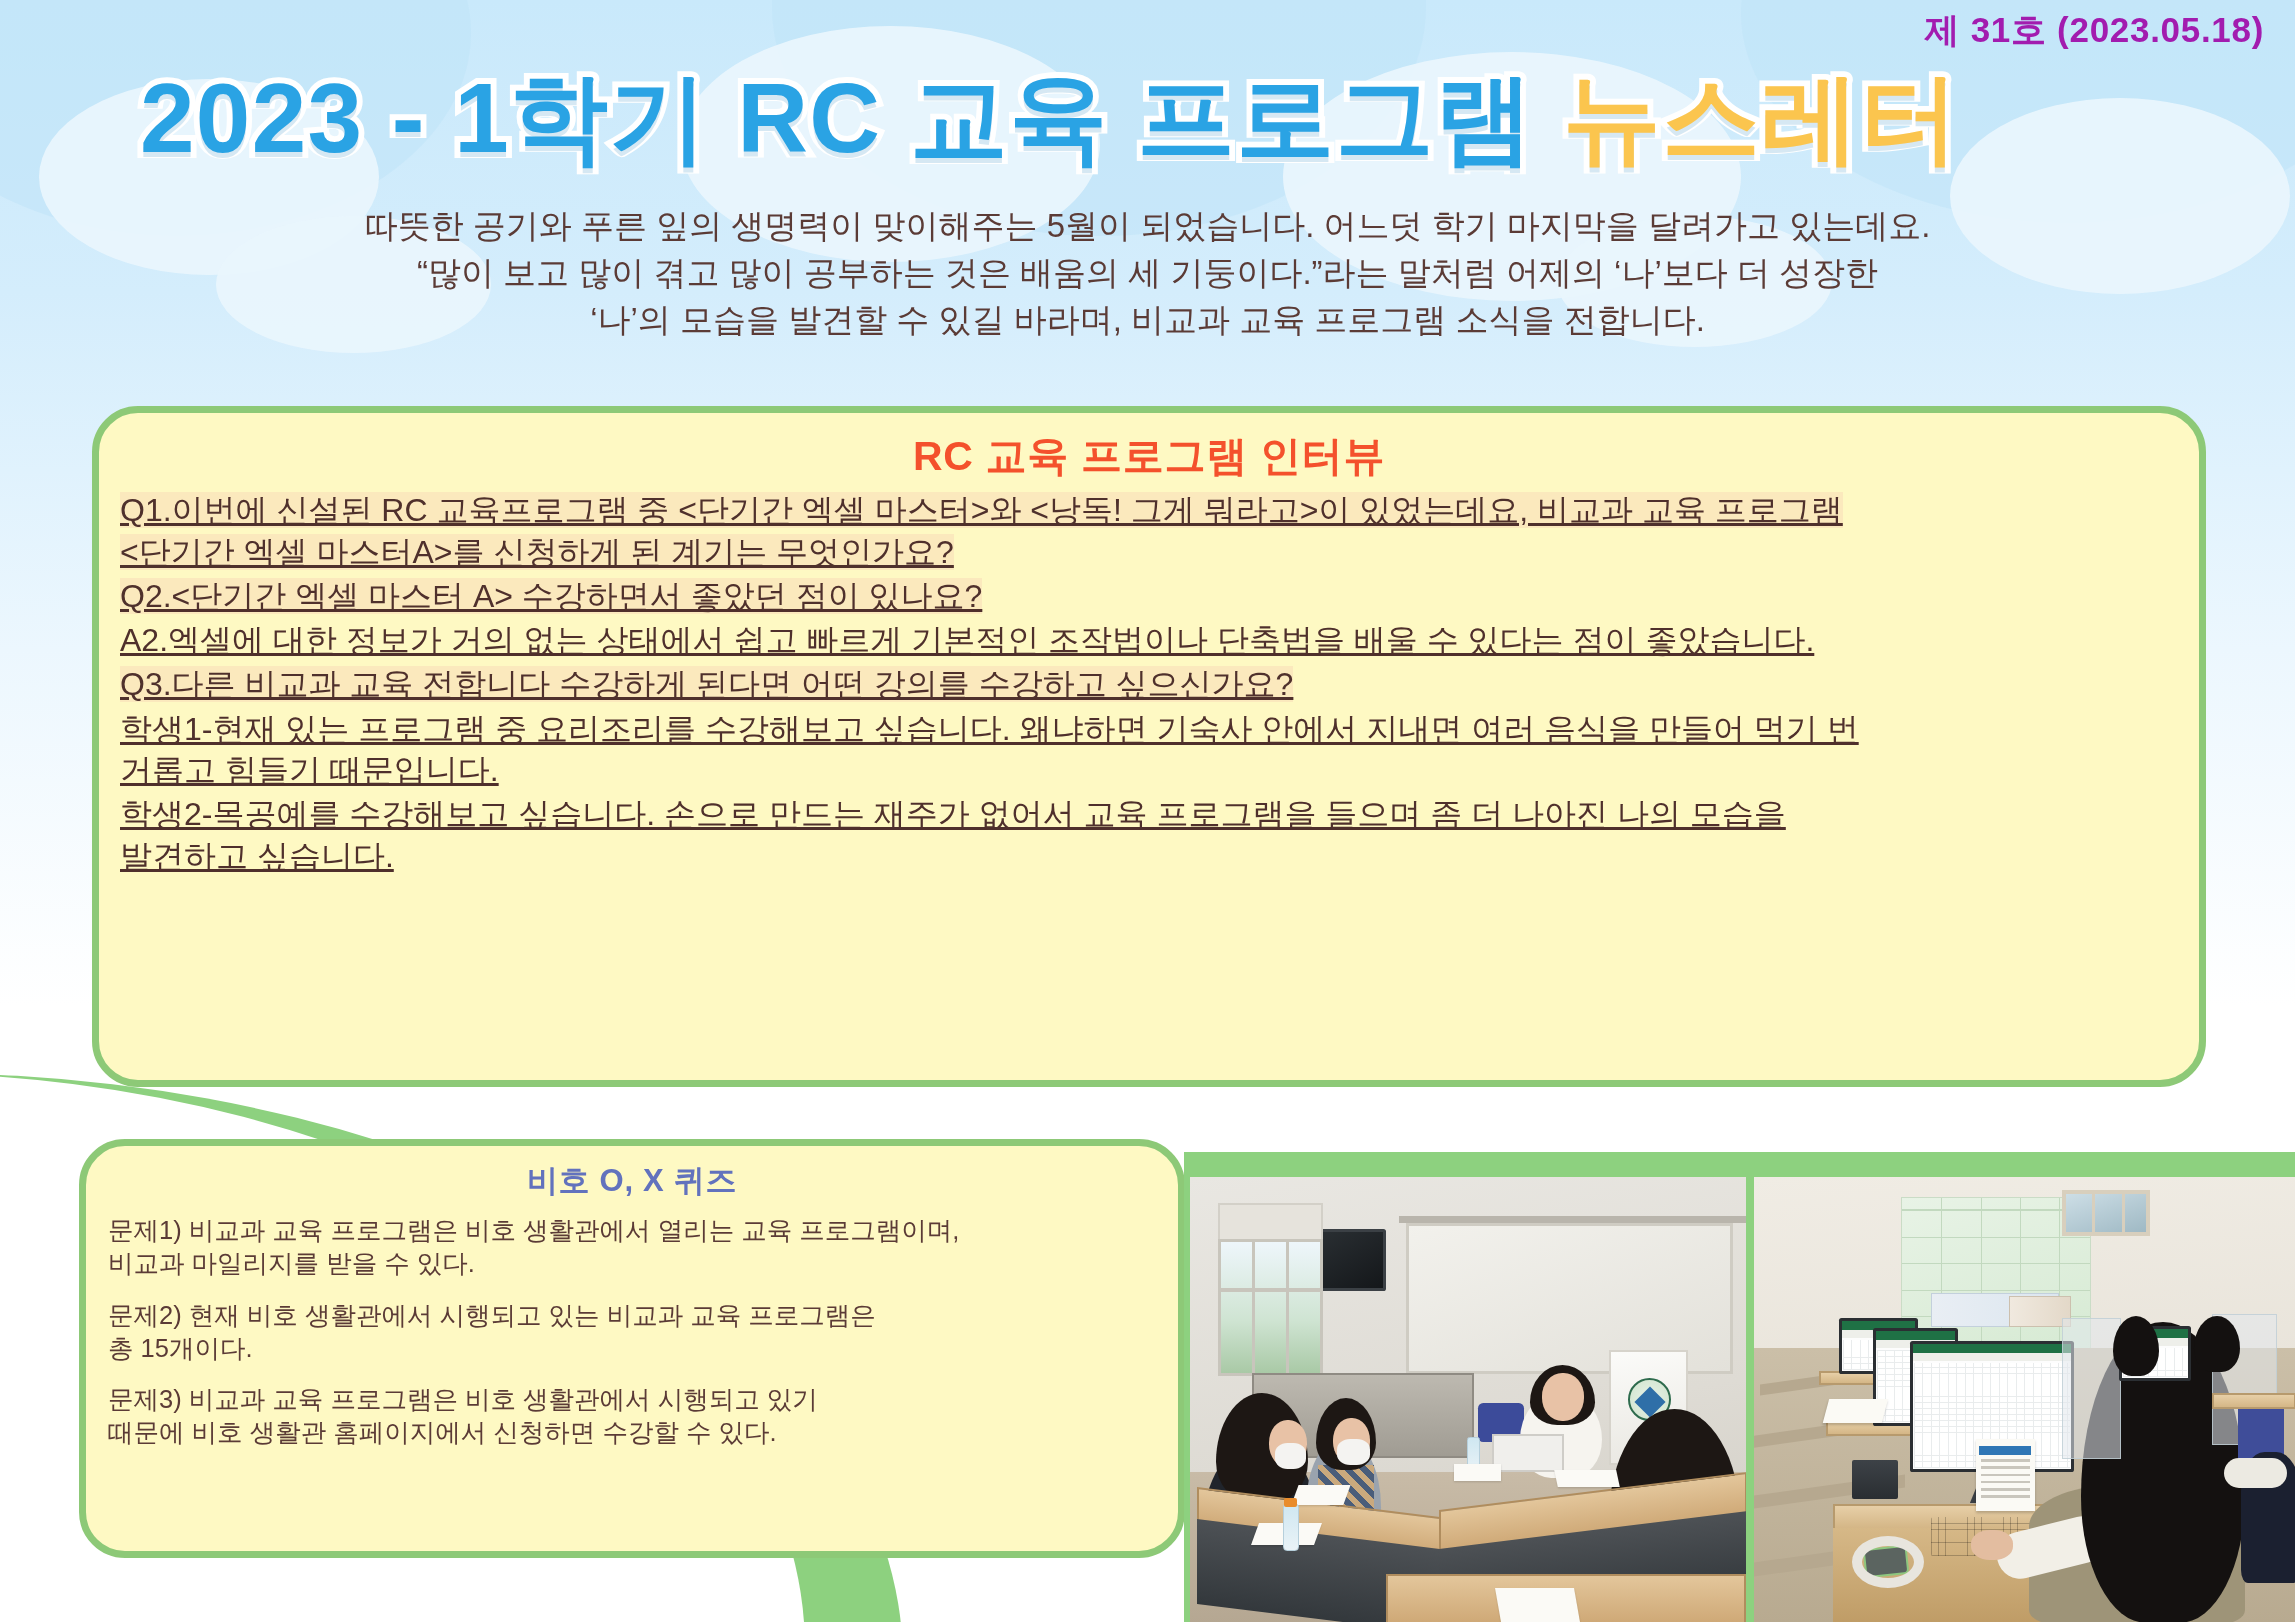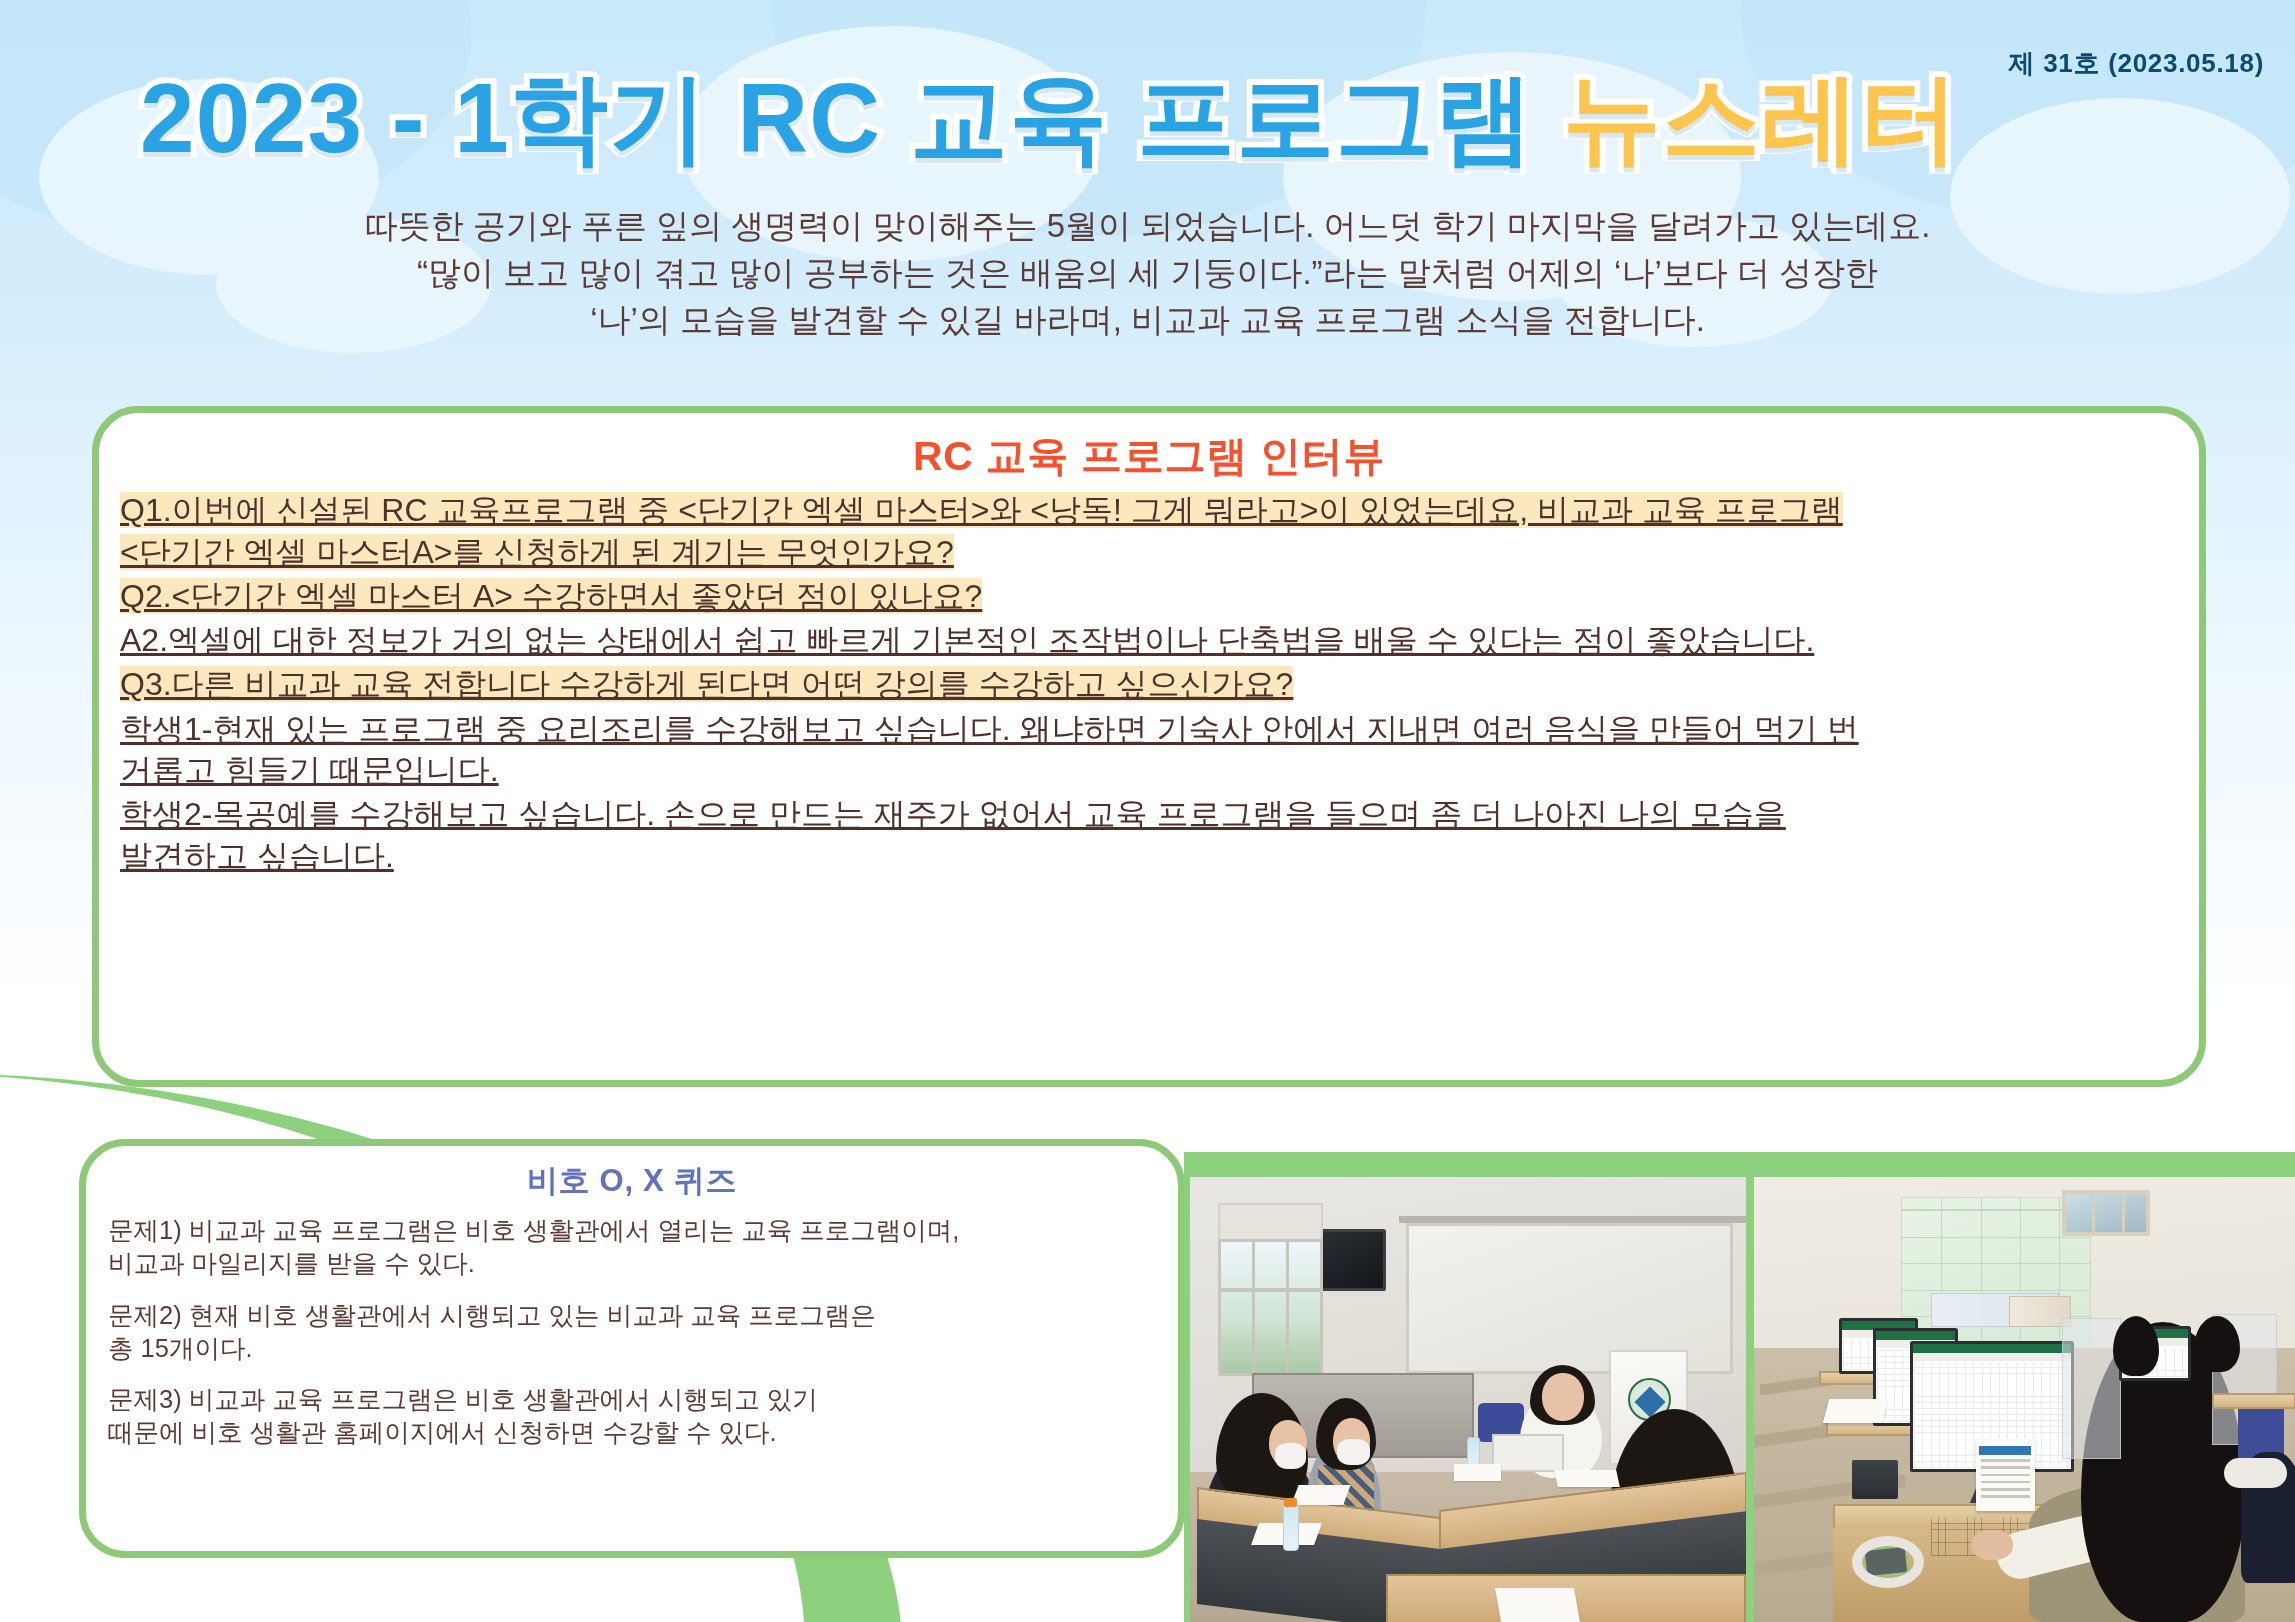--- a/index.html
+++ b/index.html
@@ -18,35 +18,35 @@
   .cloud2 { position:absolute; background:#bfe4f8; border-radius:50%; opacity:.55; }
 
   
   #green-swoosh { position:absolute; left:-79px; bottom:-39px; width:982px; height:589px;
       background:#8dd17f; border-radius:0 100% 0 0; z-index:1; }
   #white-swoosh { position:absolute; left:-105px; bottom:-26px; width:910px; height:576px;
       background:#ffffff; border-radius:0 100% 0 0; z-index:2; }
 
   
   #issue { position:absolute; top:6.5px; right:31px; z-index:10;
-      font-size:26px; color:#0c4a6e; letter-spacing:0.7px; white-space:nowrap; font-weight:600;margin-top:39px; }
+      font-size:35px; color:#a21caf; letter-spacing:0.7px; white-space:nowrap; font-weight:600; }
 
   #title-wrap { position:absolute; top:69px; left:0; width:2100px; text-align:center; z-index:10; }
   #title { display:inline-block; font-size:98px; font-weight:bold; letter-spacing:1.3px;
       color:#2aa3e4; white-space:nowrap; line-height:1.0;
       -webkit-text-stroke:11.8px #ffffff; paint-order:stroke fill;
       text-shadow: 0 5.2px 0 rgba(30,130,190,.18); }
   #title .yellow { color:#fbc54e; }
 
   #intro { position:absolute; top:203px; left:0; width:2295px; text-align:center; z-index:10;
       color:#5b3b36; font-size:33px; line-height:1.42; }
   #intro div { white-space:nowrap; }
 
   
-  .card { position:absolute; background:#ffffff; border:7.2px solid #8dc977; border-radius:46px; z-index:12; }
+  .card { position:absolute; background:#fef9c3; border:7.2px solid #8dc977; border-radius:46px; z-index:12; }
 
   #interview-card { left:92px; top:406px; width:2114px; height:681px; }
   #interview-title { text-align:center; color:#f4512c; font-size:41px; font-weight:bold;
       margin-top:15.7px; letter-spacing:0.7px; }
   #interview-body { padding:6.5px 17px 0 21px; color:#4f302c; font-size:32px; line-height:1.30; }
   #interview-body p { margin:0 0 2.6px 0;text-decoration:underline; }
   .hl { background:#fbe9bd; }
 
   
   #quiz-card { left:79px; top:1139px; width:1106px; height:419px; }

